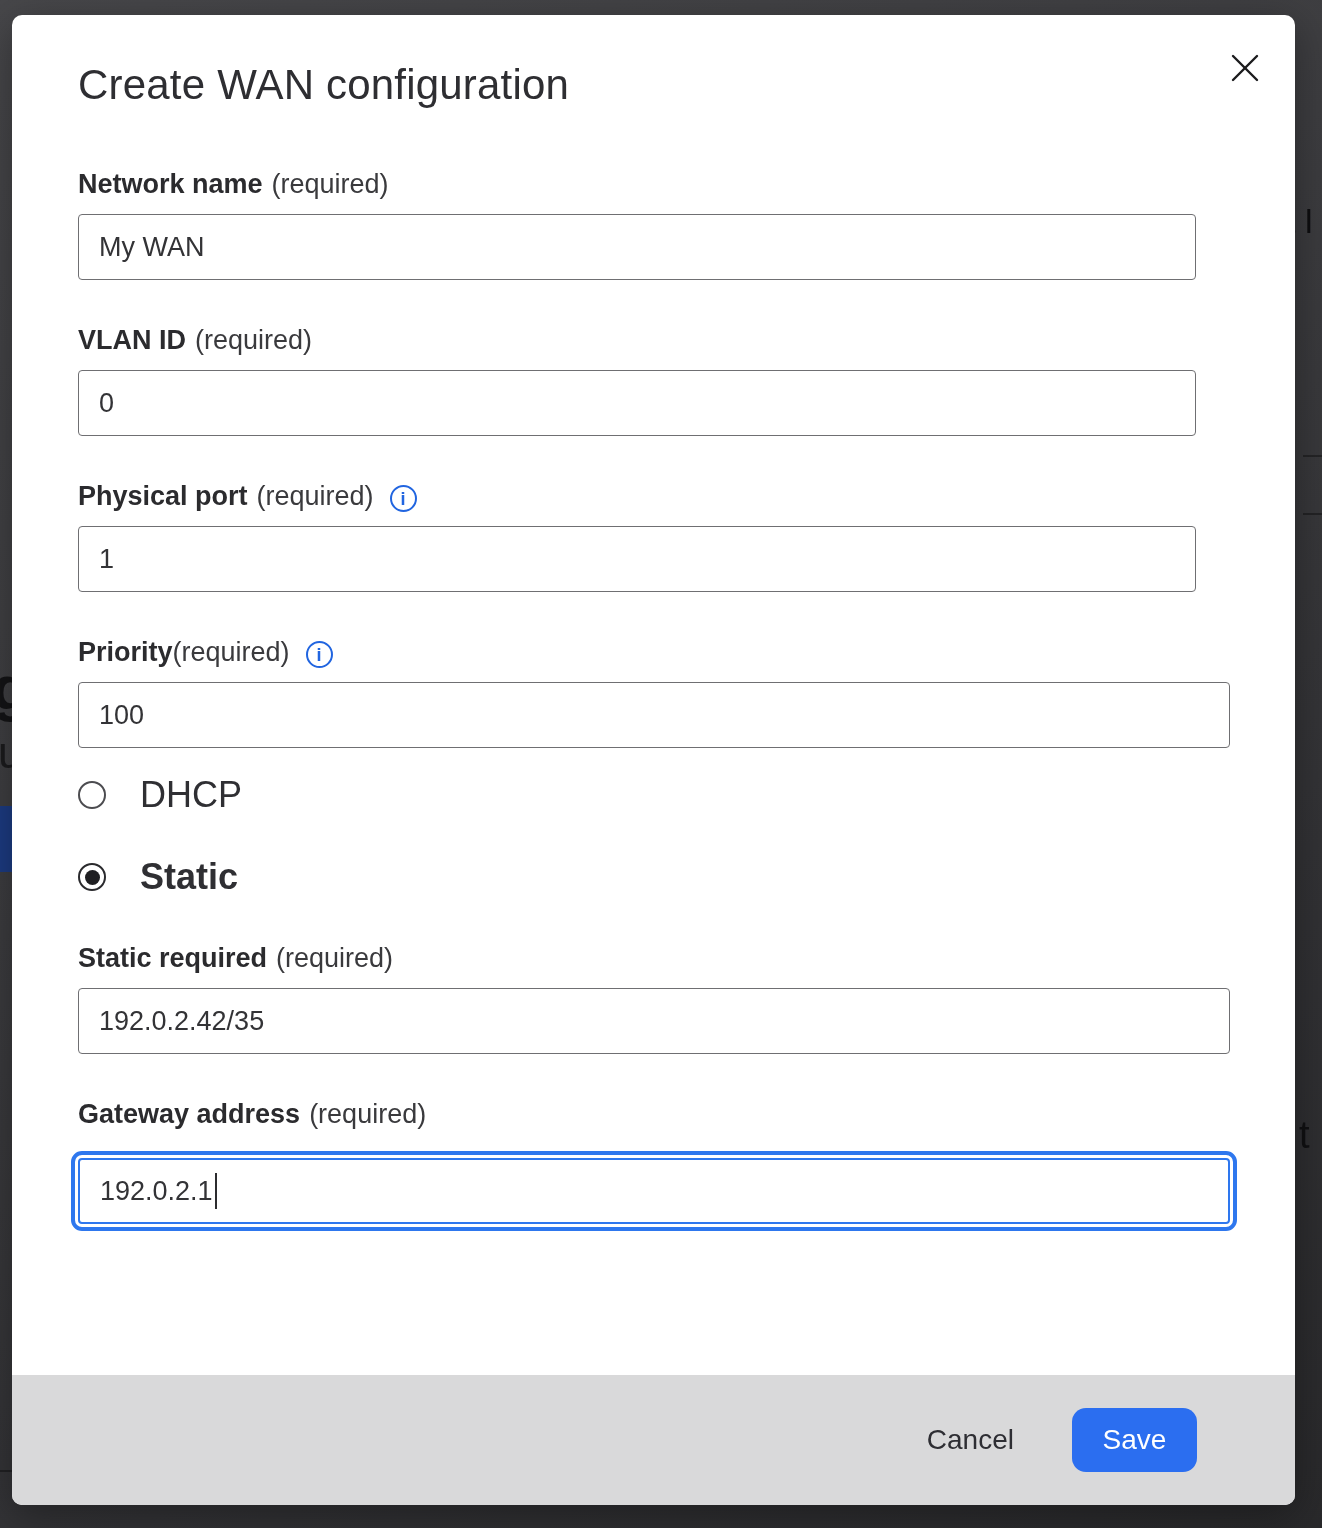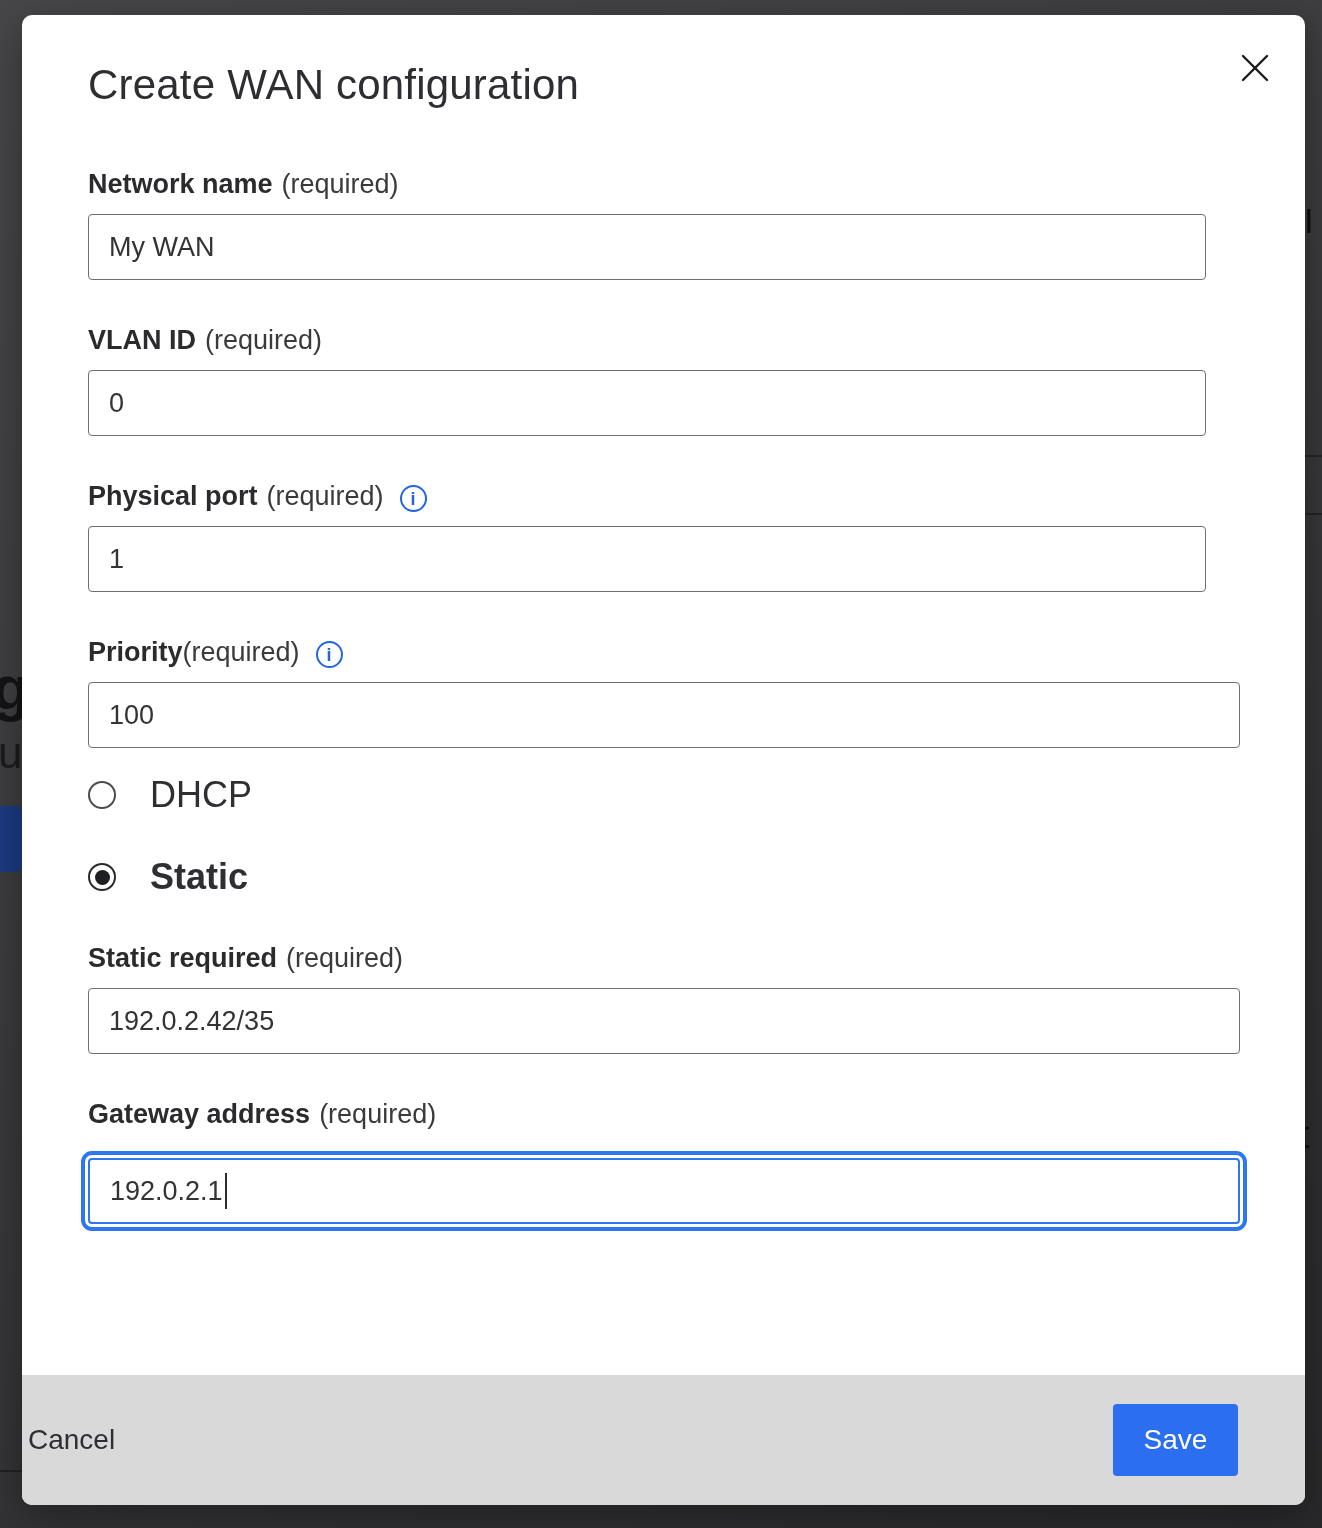--- a/index.html
+++ b/index.html
@@ -18,21 +18,21 @@
   .frag-u{left:-2px;top:728px;font-size:44px;font-weight:400;color:#1b1b1d;}
   .frag-blue{left:-22px;top:806px;width:44px;height:66px;background:#1c3b82;border-radius:6px;}
   .frag-tl{left:1286px;top:202px;font-size:34px;color:#0e0e10;}
   .frag-t2{left:1299px;top:1114px;font-size:38px;color:#101012;}
   .frag-line{background:rgba(0,0,0,0.35);height:2px;}
   .frag-line-r1{left:1303px;top:455px;width:19px;}
   .frag-line-r2{left:1303px;top:513px;width:19px;}
   .frag-line-l1{left:0;top:1470px;width:24px;}
 
   .modal{
-    position:absolute;z-index:2;left:22px;top:15px;
+    position:absolute;z-index:2;left:12px;top:15px;
     width:1283px;height:1490px;background:#ffffff;border-radius:10px;
     display:flex;flex-direction:column;overflow:hidden;
     box-shadow:0 10px 40px rgba(0,0,0,0.35);
   }
   .close-btn{
     position:absolute;top:34px;right:31px;width:38px;height:38px;
     background:none;border:none;padding:0;cursor:pointer;
     display:flex;align-items:center;justify-content:center;
   }
   .content{flex:1;padding:0 0 0 66px;}
@@ -75,29 +75,29 @@
     display:flex;align-items:center;justify-content:center;flex:none;
   }
   .radio-row.selected .radio-outer{border-color:#2a2a2d;}
   .radio-dot{width:15px;height:15px;border-radius:50%;background:#1f1f22;display:none;}
   .radio-row.selected .radio-dot{display:block;}
   .radio-label{margin-left:34px;font-size:36px;color:#2f2f33;}
   .radio-row.selected .radio-label{font-weight:700;}
 
   .footer{
     height:130px;background:#d9d9da;flex:none;
-    display:flex;align-items:center;justify-content:space-between;
-    padding-right:67px;gap:52px;
+    display:flex;align-items:center;justify-content:flex-end;
+    padding-right:98px;gap:52px;
   }
   .cancel-btn{
     background:none;border:none;font-size:28px;color:#2e2e33;cursor:pointer;
     font-family:inherit;padding:10px 6px;
   }
   .save-btn{
-    width:125px;height:72px;border:none;border-radius:4px;cursor:pointer;
+    width:125px;height:64px;border:none;border-radius:14px;cursor:pointer;
     background:#2b6ef0;color:#ffffff;font-size:28px;font-family:inherit;
   }
 </style>
 </head>
 <body>
 
 <div class="overlay">
 
   <span class="frag frag-g">g</span>
   <span class="frag frag-u">u</span>

